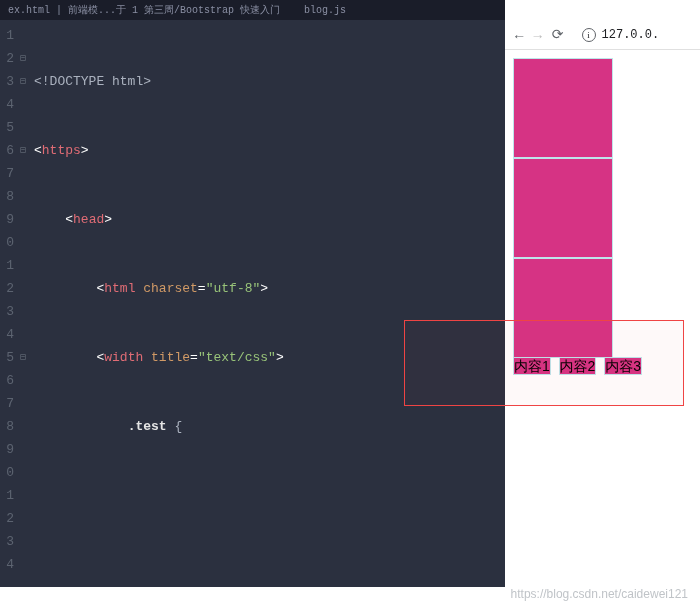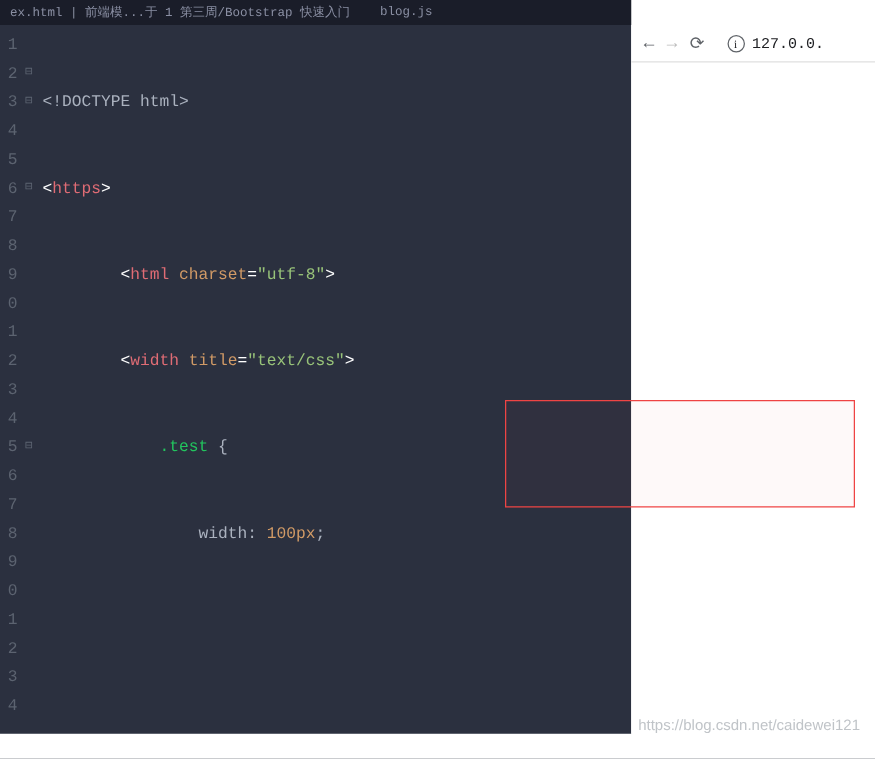--- a/index.html
+++ b/index.html
@@ -52,21 +52,21 @@
     .code {
       flex: 1;
       line-height: 23px;
       white-space: pre;
     }
     .code div { height: 23px; }
     .txt { color: #abb2bf; }
     .tag { color: #e06c75; }
     .attr { color: #d19a66; margin-top: 20px; }
     .str { color: #98c379; }
-    .sel { color: #22c55e; }
+    .sel { color: #e5e5e5; font-weight: bold; }
     .prop { color: #abb2bf; }
     .num { color: #d19a66; }
     .white { color: #ffffff; }
 
     .preview {
       flex: 1;
       background: #fff;
       position: relative;
     }
     .chrome {
@@ -119,21 +119,21 @@
       background: rgba(239,68,68,0.03);
       left: 404px;
       top: 320px;
       width: 280px;
       height: 86px;
       pointer-events: none;
     }
     .watermark {
       position: absolute;
       right: 12px;
-      bottom: 20px;
+      bottom: 6px;
       color: #c0c4c8;
       font-size: 12px;
       font-family: Arial, sans-serif;
     }
   </style>
 </head>
 <body>
 
 <div class="tabbar">
   <span>ex.html | 前端模...于 1 第三周/Bootstrap 快速入门</span>
@@ -190,24 +190,24 @@
         <div></div>
         <div></div>
         <div></div>
         <div></div>
         <div></div>
         <div></div>
     </div>
     <div class="code">
       <div><span class="txt">&lt;!DOCTYPE html&gt;</span></div>
       <div><span class="white">&lt;</span><span class="tag">https</span><span class="white">&gt;</span></div>
+      <div>    <span class="white">&lt;</span><span class="tag">head</span><span class="white">&gt;</span></div>
       <div>        <span class="white">&lt;</span><span class="tag">html </span><span class="attr">charset</span><span class="white">=</span><span class="str">"utf-8"</span><span class="white">&gt;</span></div>
       <div>        <span class="white">&lt;</span><span class="tag">width </span><span class="attr">title</span><span class="white">=</span><span class="str">"text/css"</span><span class="white">&gt;</span></div>
       <div>            <span class="sel">.test</span><span class="txt"> {</span></div>
-      <div>                <span class="prop">width: </span><span class="num">100px</span><span class="txt">;</span></div>
       
       
       
       
       
       
       
       
       
       
@@ -223,17 +223,25 @@
   <div class="preview">
     <div class="chrome">
       <span>←</span>
       <span style="color:#bdbdbd">→</span>
       <span>⟳</span>
       <span class="url">
         <span class="url-icon">i</span>
         <span>127.0.0.</span>
       </span>
     </div>
+    <div class="render">
+      <div class="block"></div>
+      <div class="block"></div>
+      <div class="block"></div>
+      <span class="inline">内容1</span>
+      <span class="inline">内容2</span>
+      <span class="inline">内容3</span>
+    </div>
   </div>
 </div>
 
 <div class="devbox"></div>
 <div class="watermark">https://blog.csdn.net/caidewei121</div>
 
 </body></html>

